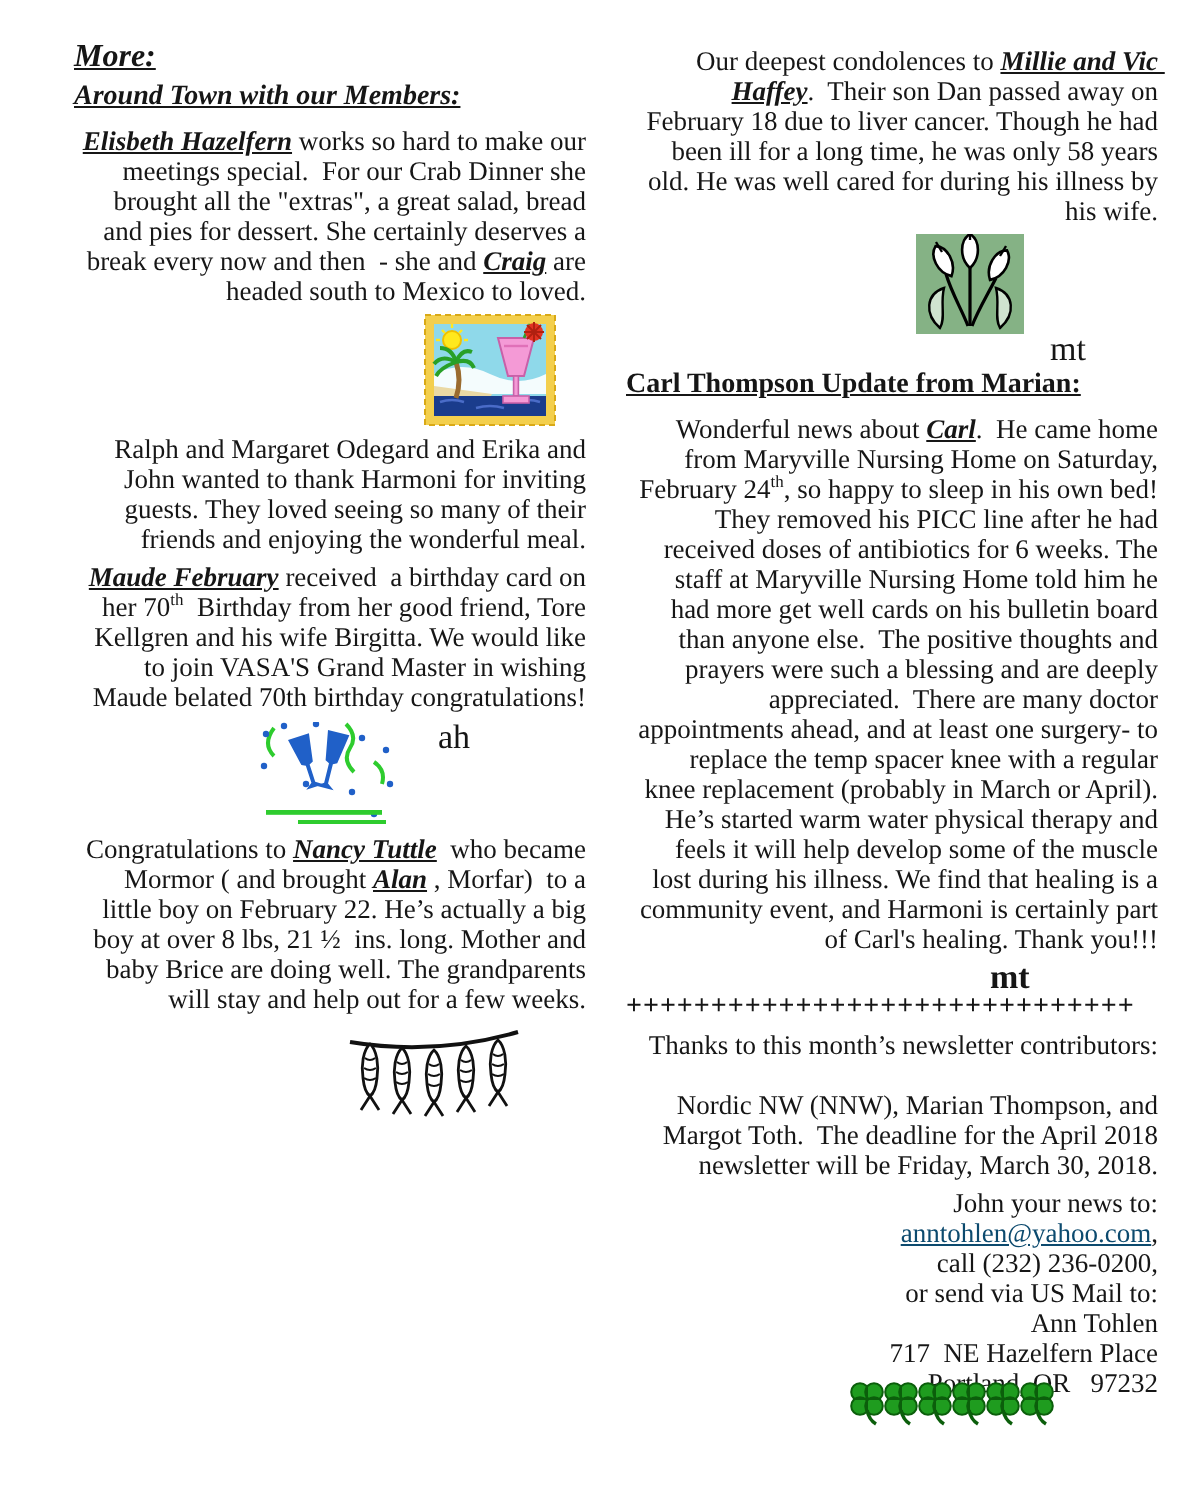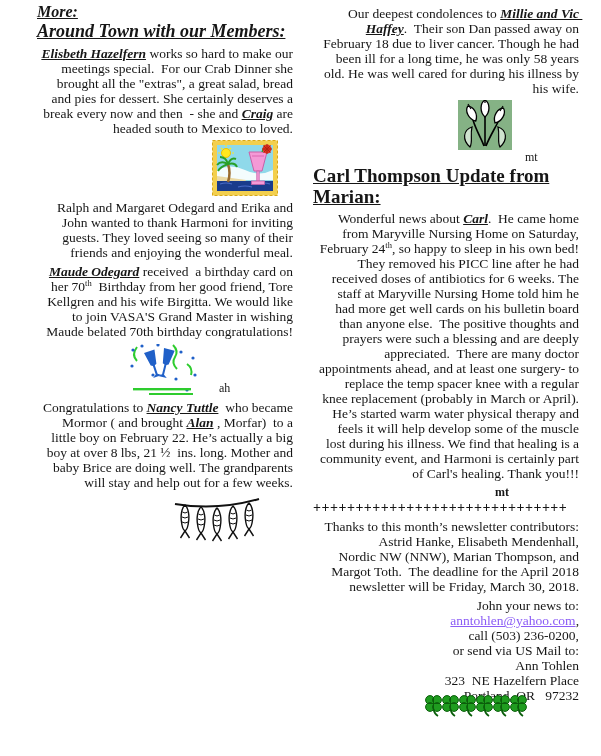--- a/index.html
+++ b/index.html
@@ -1,32 +1,32 @@
 <!DOCTYPE html>
 <html><head>
 <meta charset="utf-8">
 <style>
   html,body{margin:0;padding:0;background:#ffffff;}
   body{width:601px;height:756px;overflow:hidden;
        font-family:"Liberation Serif","DejaVu Serif",serif;color:#161616;}
-  .page{display:flex;box-sizing:border-box;padding:2px 0 0 37px;}
+  .page{display:flex;box-sizing:border-box;padding:19px 0 0 37px;}
   .col{box-sizing:border-box;}
   .col-left{width:260px;margin-right:16px;}
   .col-right{width:270px;}
   p.body{margin:4px;font-size:13.5px;line-height:15px;white-space:pre-wrap;text-align:right;}
   .seg-name{font-weight:bold;font-style:italic;text-decoration:underline;}
   .seg-b{font-weight:normal;}
   .seg-sup{vertical-align:super;font-size:8.5px;line-height:0;}
-  .seg-link{color:#8b5cf6;text-decoration:underline;cursor:pointer;}
+  .seg-link{color:#0c4a6e;text-decoration:underline;cursor:pointer;}
   .h-more{font-size:16px;font-weight:bold;font-style:italic;text-decoration:underline;line-height:19px;}
-  .h-around{font-size:18px;font-weight:bold;font-style:italic;text-decoration:underline;line-height:21px;margin-bottom:1px;}
-  .h-carl{font-size:19px;font-weight:bold;text-decoration:underline;line-height:21px;}
-  .initials{font-size:12px;line-height:15px;}
+  .h-around{font-size:14px;font-weight:bold;font-style:italic;text-decoration:underline;line-height:21px;margin-bottom:1px;}
+  .h-carl{font-size:14px;font-weight:bold;text-decoration:underline;line-height:21px;}
+  .initials{font-size:17px;line-height:15px;}
   .img-drink{margin:1px 0 0 175px;width:66px;height:56px;}
-  .glass-row{display:flex;align-items:flex-end;margin-top:5px;height:52px;}
+  .glass-row{display:flex;margin-top:5px;height:52px;}
   .glass-row svg{margin-left:90px;}
   .glass-row .initials{margin-left:16px;}
   .img-fish{margin:2px 0 0 136px;width:88px;height:48px;}
   .img-lily{margin:3px 0 0 145px;width:54px;height:50px;}
   .mt1{margin-left:212px;}
   .mt2{margin-left:182px;font-weight:bold;}
   .plusrow{font-size:14px;line-height:15px;letter-spacing:0.5px;font-weight:bold;white-space:nowrap;}
   .p-ralph{margin-top:3px;}
   .p-maude{margin-top:16px;}
   .p-nancy{margin-top:26px;}
@@ -75,21 +75,21 @@
         <rect x="44.8" y="31" width="2.4" height="10" fill="#f49ad6" stroke="#c860a8" stroke-width="0.8"></rect>
         <rect x="39.5" y="41" width="13" height="3.5" fill="#f49ad6" stroke="#c860a8" stroke-width="0.8"></rect>
         <path d="M50,12 L53,5" stroke="#28a028" stroke-width="1.4"></path>
         <circle cx="55" cy="9" r="4.5" fill="#e23222"></circle>
         <path d="M55,4 L55,14 M50,9 L60,9 M51.5,5.5 L58.5,12.5 M58.5,5.5 L51.5,12.5" stroke="#b02010" stroke-width="1"></path>
       </svg>
     </div>
 
     <p class="body p-ralph"><span>Ralph and Margaret Odegard and Erika and John wanted to thank Harmoni for inviting guests. They loved seeing so many of their friends and enjoying the wonderful meal.</span></p>
 
-    <p class="body p-maude"><span class="seg-name">Maude Odegard</span><span> received  a birthday card on her 70</span><span class="seg-sup">th</span><span>  Birthday from her good friend, Tore  Kellgren and his wife Birgitta. We would like to join VASA'S Grand Master in wishing Maude belated 70th birthday congratulations!</span></p>
+    <p class="body p-maude"><span class="seg-name">Maude February</span><span> received  a birthday card on her 70</span><span class="seg-sup">th</span><span>  Birthday from her good friend, Tore  Kellgren and his wife Birgitta. We would like to join VASA'S Grand Master in wishing Maude belated 70th birthday congratulations!</span></p>
 
     <div class="glass-row">
       <svg width="76" height="52" viewBox="0 0 76 52">
         <g stroke="#2ecc2e" stroke-width="2" fill="none">
           <path d="M46,1 q6,6 2,12 q-4,6 2,12"></path>
           <path d="M10,3 q-6,8 0,14"></path>
           <path d="M60,20 q6,4 4,11"></path>
         </g>
         <g fill="#2060c8">
           <circle cx="6" cy="6" r="1.6"></circle>
@@ -182,23 +182,23 @@
     <div class="initials mt1">mt</div>
 
     <div class="h-carl">Carl Thompson Update from Marian:</div>
 
     <p class="body"><span>Wonderful news about </span><span class="seg-name">Carl</span><span>.  He came home from Maryville Nursing Home on Saturday, February 24</span><span class="seg-sup">th</span><span>, so happy to sleep in his own bed!  They removed his PICC line after he had received doses of antibiotics for 6 weeks. The staff at Maryville Nursing Home told him he had more get well cards on his bulletin board than anyone else.  The positive thoughts and prayers were such a blessing and are deeply appreciated.  There are many doctor appointments ahead, and at least one surgery- to replace the temp spacer knee with a regular knee replacement (probably in March or April).  He’s started warm water physical therapy and feels it will help develop some of the muscle lost during his illness. We find that healing is a community event, and Harmoni is certainly part of Carl's healing. Thank you!!!</span></p>
 
     <div class="initials mt2">mt</div>
 
     <div class="plusrow">++++++++++++++++++++++++++++++</div>
 
-    <p class="body p-contrib"><span> Thanks to this month’s newsletter contributors:</span><br><span>Astrid Hanke, Elisabeth Mendenhall,</span><br><span> Nordic NW (NNW), Marian Thompson, and Margot Toth.  The deadline for the </span><span class="seg-b">April 2018</span><span> newsletter will be </span><span class="seg-b">Friday, March 30, 2018</span><span>.</span></p>
-
-    <p class="body contact"><span>John your news to:</span><br><span class="seg-link">anntohlen@yahoo.com</span><span>,</span><br><span>call (503) 236-0200,</span><br><span>or send via US Mail to:</span><br><span>Ann Tohlen</span><br><span>323  NE Hazelfern Place</span><br><span>Portland, OR   97232</span></p>
+    <p class="body p-contrib"><span> Thanks to this month’s newsletter contributors:</span><br><br><span> Nordic NW (NNW), Marian Thompson, and Margot Toth.  The deadline for the </span><span class="seg-b">April 2018</span><span> newsletter will be </span><span class="seg-b">Friday, March 30, 2018</span><span>.</span></p>
+
+    <p class="body contact"><span>John your news to:</span><br><span class="seg-link">anntohlen@yahoo.com</span><span>,</span><br><span>call (232) 236-0200,</span><br><span>or send via US Mail to:</span><br><span>Ann Tohlen</span><br><span>717  NE Hazelfern Place</span><br><span>Portland, OR   97232</span></p>
 
     <div class="img-clover">
       <svg width="104" height="24" viewBox="0 0 104 24">
         <defs>
           <g id="clover">
             <circle cx="5" cy="5" r="4.4" fill="#1f9c1f" stroke="#0b5e0b"></circle>
             <circle cx="12" cy="5" r="4.4" fill="#1f9c1f" stroke="#0b5e0b"></circle>
             <circle cx="5" cy="12" r="4.4" fill="#1f9c1f" stroke="#0b5e0b"></circle>
             <circle cx="12" cy="12" r="4.4" fill="#1f9c1f" stroke="#0b5e0b"></circle>
             <path d="M8.5,2 L8.5,15 M2,8.5 L15,8.5" stroke="#0b5e0b" stroke-width="1"></path>

